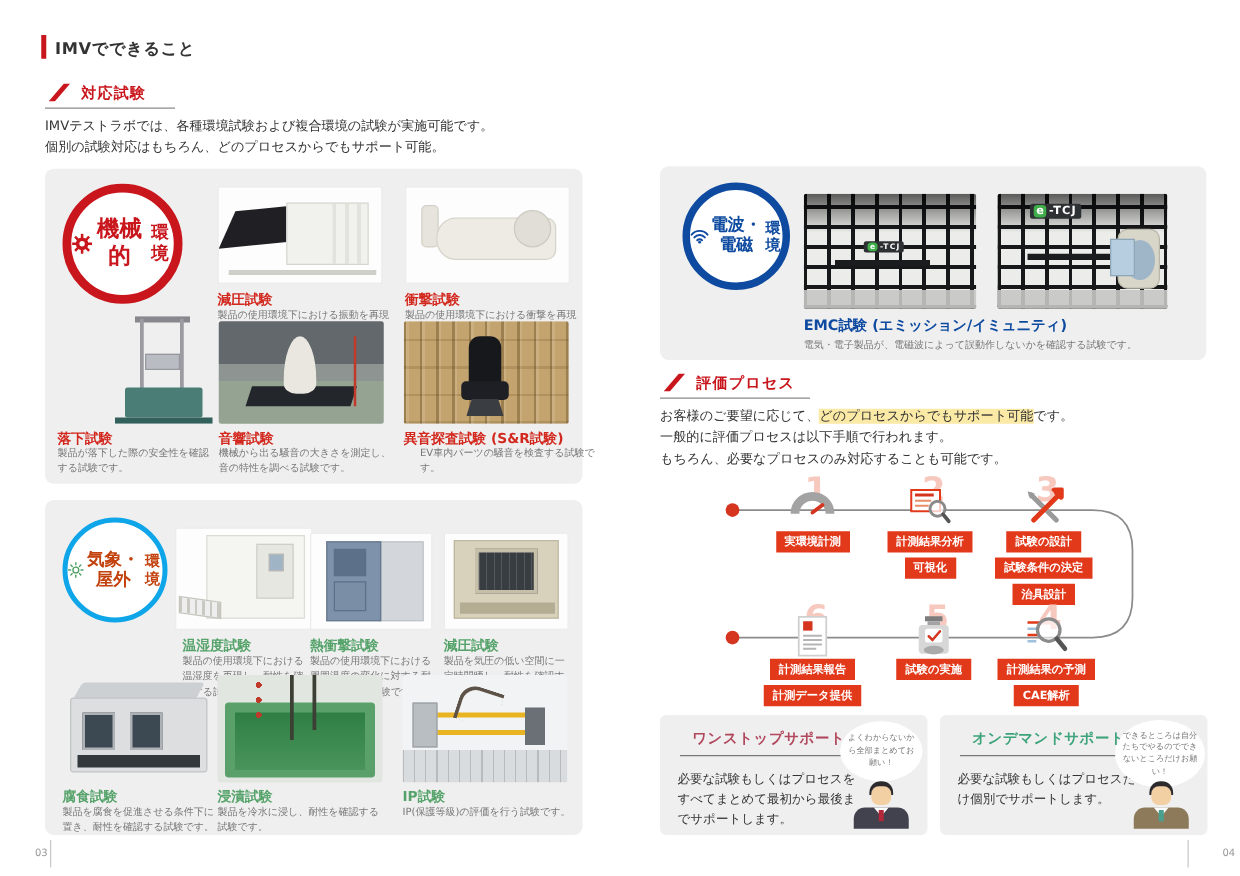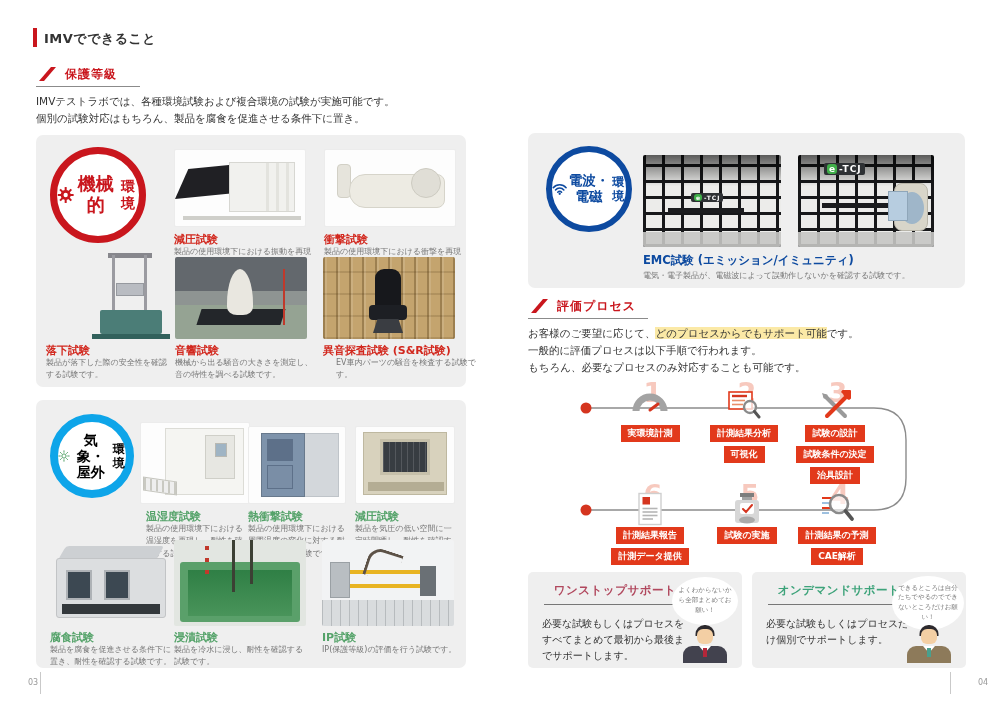--- a/index.html
+++ b/index.html
@@ -20,21 +20,21 @@
 
   .intro-line, .proc-line { font-size:10.5px; color:#333; line-height:17px; }
   .hl { background:#fbe9a6; }
 
   
   .panel { background:#efefef; border-radius:7px; }
 
   
   .badge { border-radius:50%; background:#fff; display:flex; flex-direction:row; align-items:center; justify-content:center; text-align:center; }
   .badge-red   { border:7px solid #c9161d; color:#c9161d; }
-  .badge-green { border:8px solid #0ea5e9; color:#000000; }
+  .badge-green { border:4px solid #0ea5e9; color:#c2410c; }
   .badge-blue  { border:6px solid #0d4aa0; color:#0d4aa0; }
   .badge .b1 { font-weight:bold; line-height:1.15; }
   .badge .b2 { font-weight:bold; line-height:1.2; }
 
   
   .t-name { font-size:11px; font-weight:bold; white-space:nowrap; }
   .t-name.red { color:#d2281e; } .t-name.green { color:#55a36a; } .t-name.blue { color:#0d4aa0; }
   .t-desc { font-size:8px; color:#777; line-height:1.55; }
 
   .ph { position:absolute; overflow:hidden; border-radius:2px; }
@@ -157,26 +157,26 @@
 
 <div class="page">
 
   <div class="abs doc-bar"></div>
   <div class="abs doc-title">IMVでできること</div>
 
   <div class="abs sec-head" style="left:36px; top:64px; width:104px;">
     <svg class="slash" width="24" height="18" viewBox="0 0 24 18">
       <polygon points="3,16 15,2 20,2 8,16" fill="#c9161d"></polygon>
     </svg>
-    <span class="sec-label">保護等級</span>
+    <span class="sec-label">対応試験</span>
   </div>
   <div class="abs sec-underline" style="left:36px; top:86px; width:104px;"></div>
   <div class="abs" style="left:36px; top:93px; width:420px;">
     <div class="intro-line">IMVテストラボでは、各種環境試験および複合環境の試験が実施可能です。</div>
-    <div class="intro-line">個別の試験対応はもちろん、製品を腐食を促進させる条件下に置き。</div>
+    <div class="intro-line">個別の試験対応はもちろん、どのプロセスからでもサポート可能。</div>
   </div>
 
   <div class="abs panel" style="left:36px; top:135px; width:430px; height:252px;">
     <div class="abs badge badge-red" style="left:14px; top:12px; width:96px; height:96px;">
       <svg width="22" height="22" viewBox="0 0 24 24">
         <g fill="#c9161d">
           <rect x="10.6" y="1" width="2.8" height="6"></rect>
             <rect x="10.6" y="1" width="2.8" height="6" transform="rotate(45 12 12)"></rect>
           <rect x="10.6" y="1" width="2.8" height="6" transform="rotate(90 12 12)"></rect>
             <rect x="10.6" y="1" width="2.8" height="6" transform="rotate(135 12 12)"></rect>

